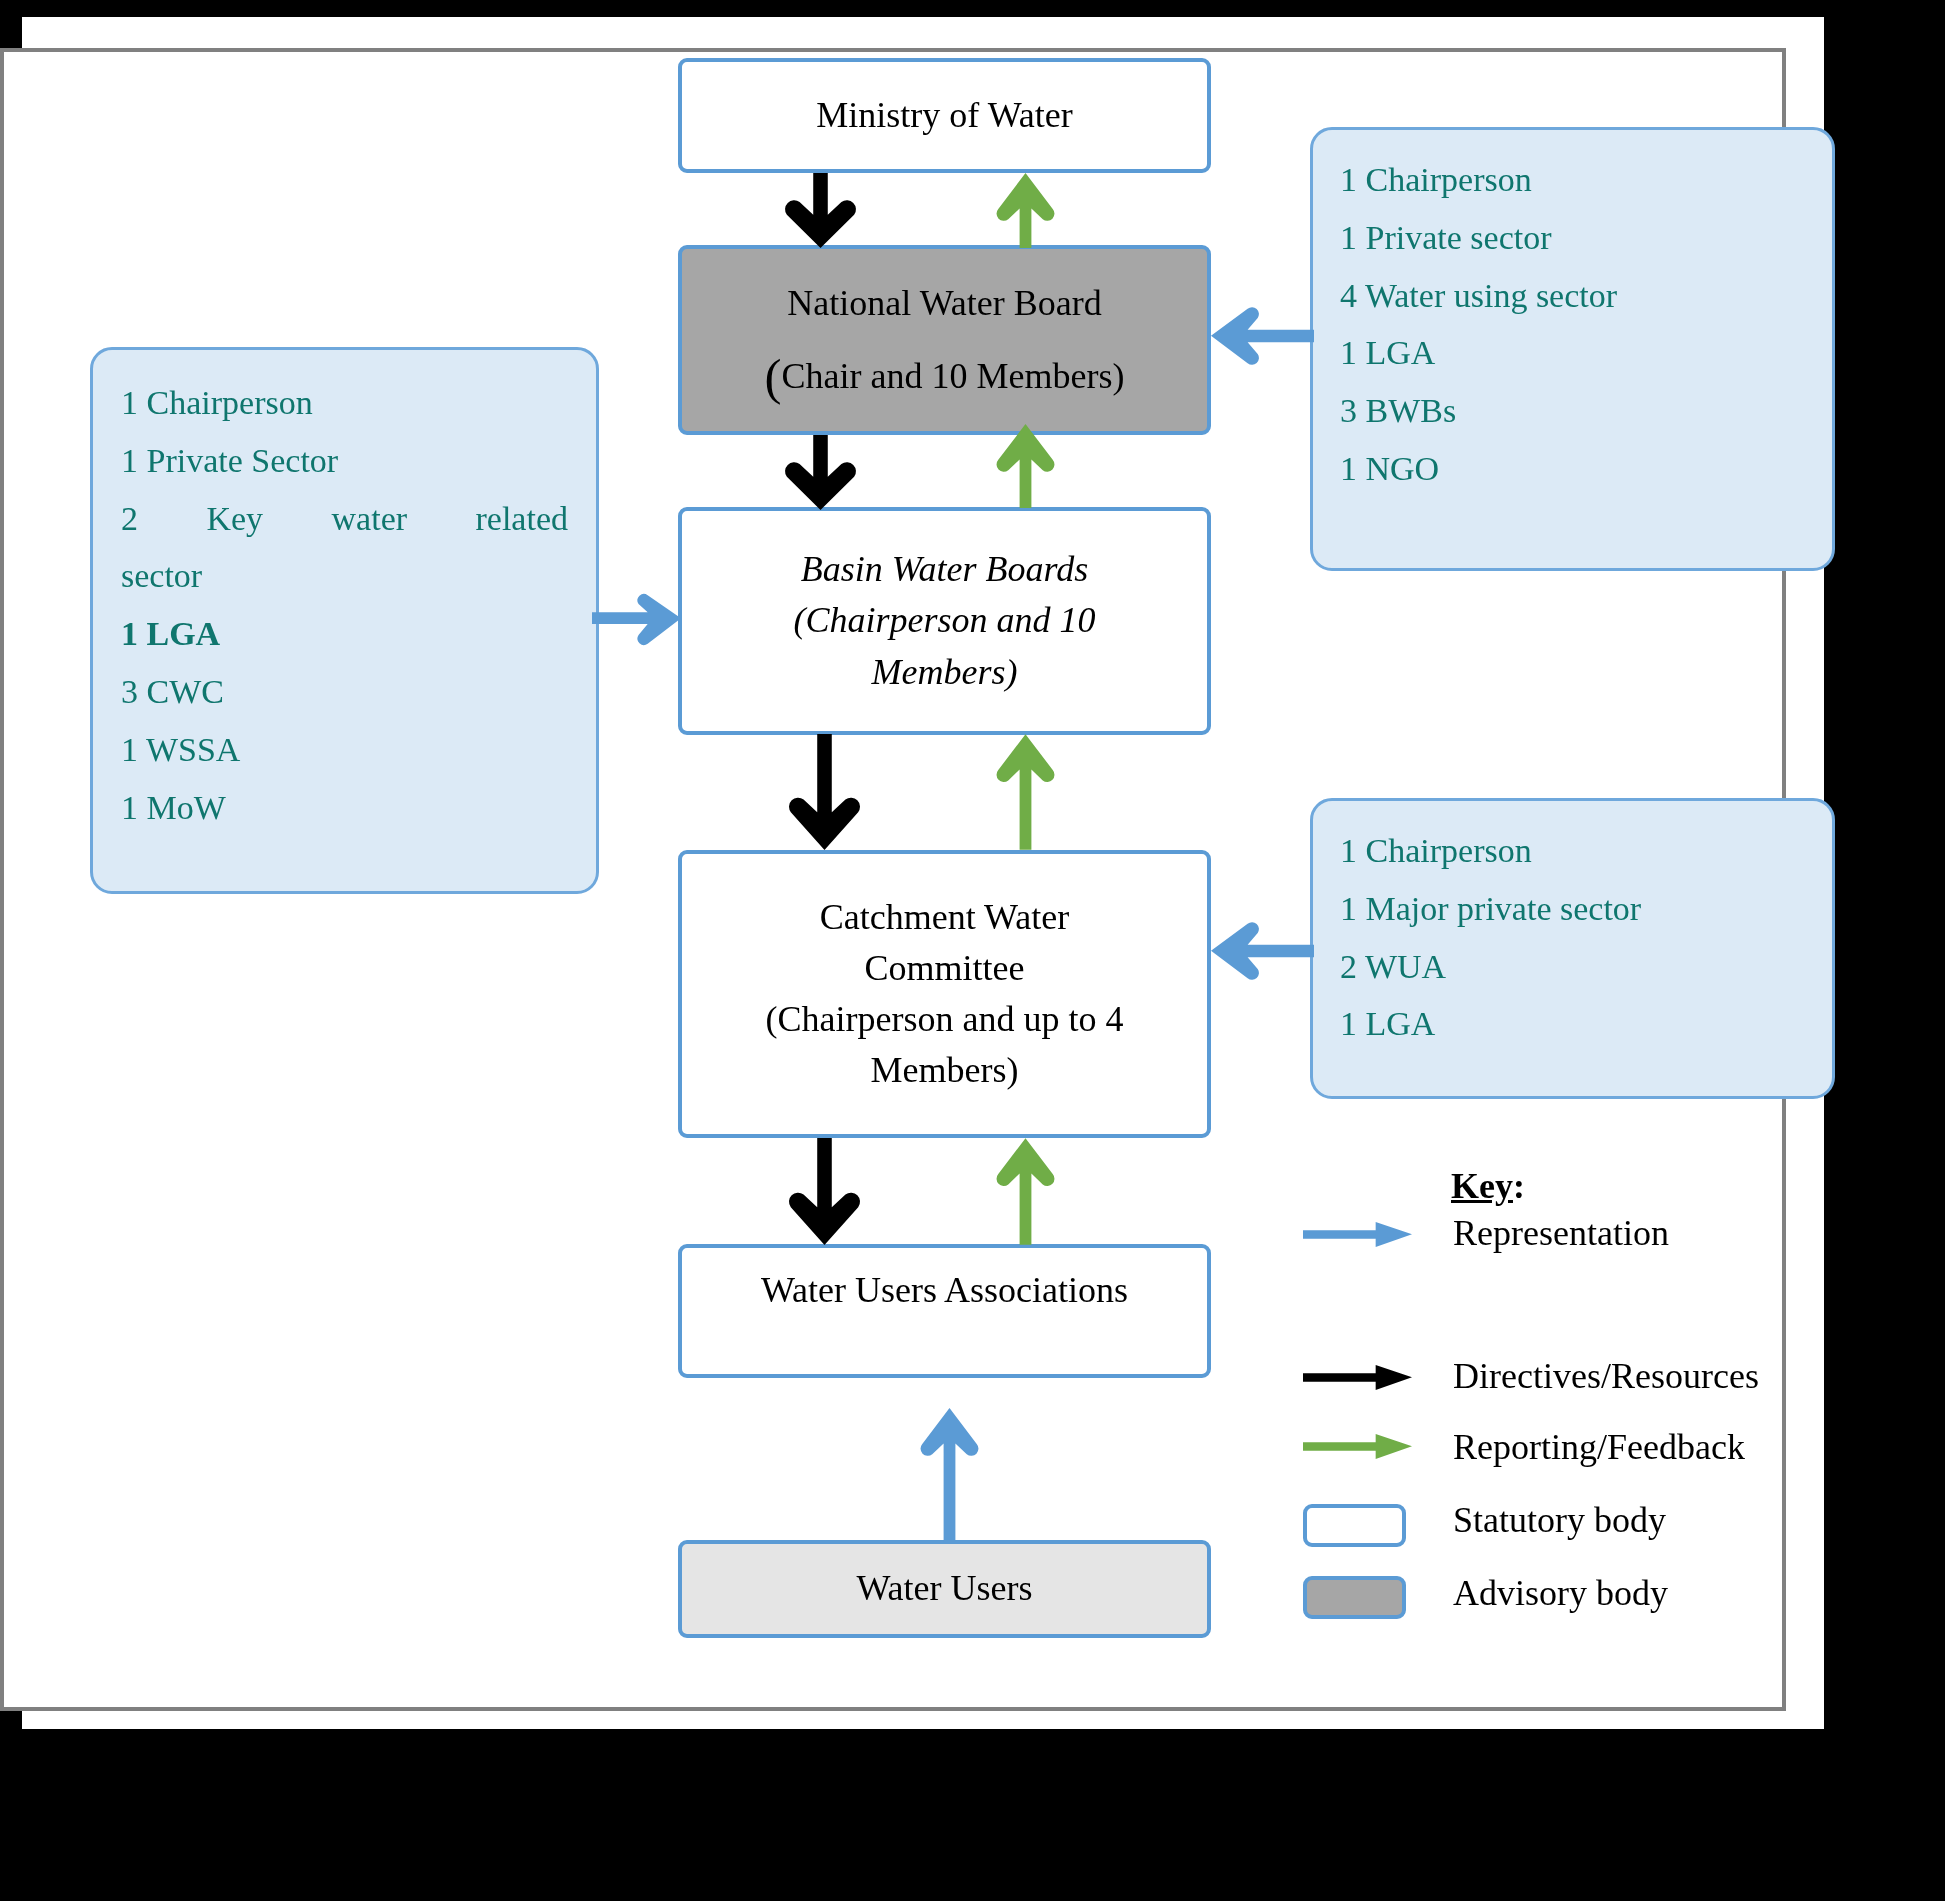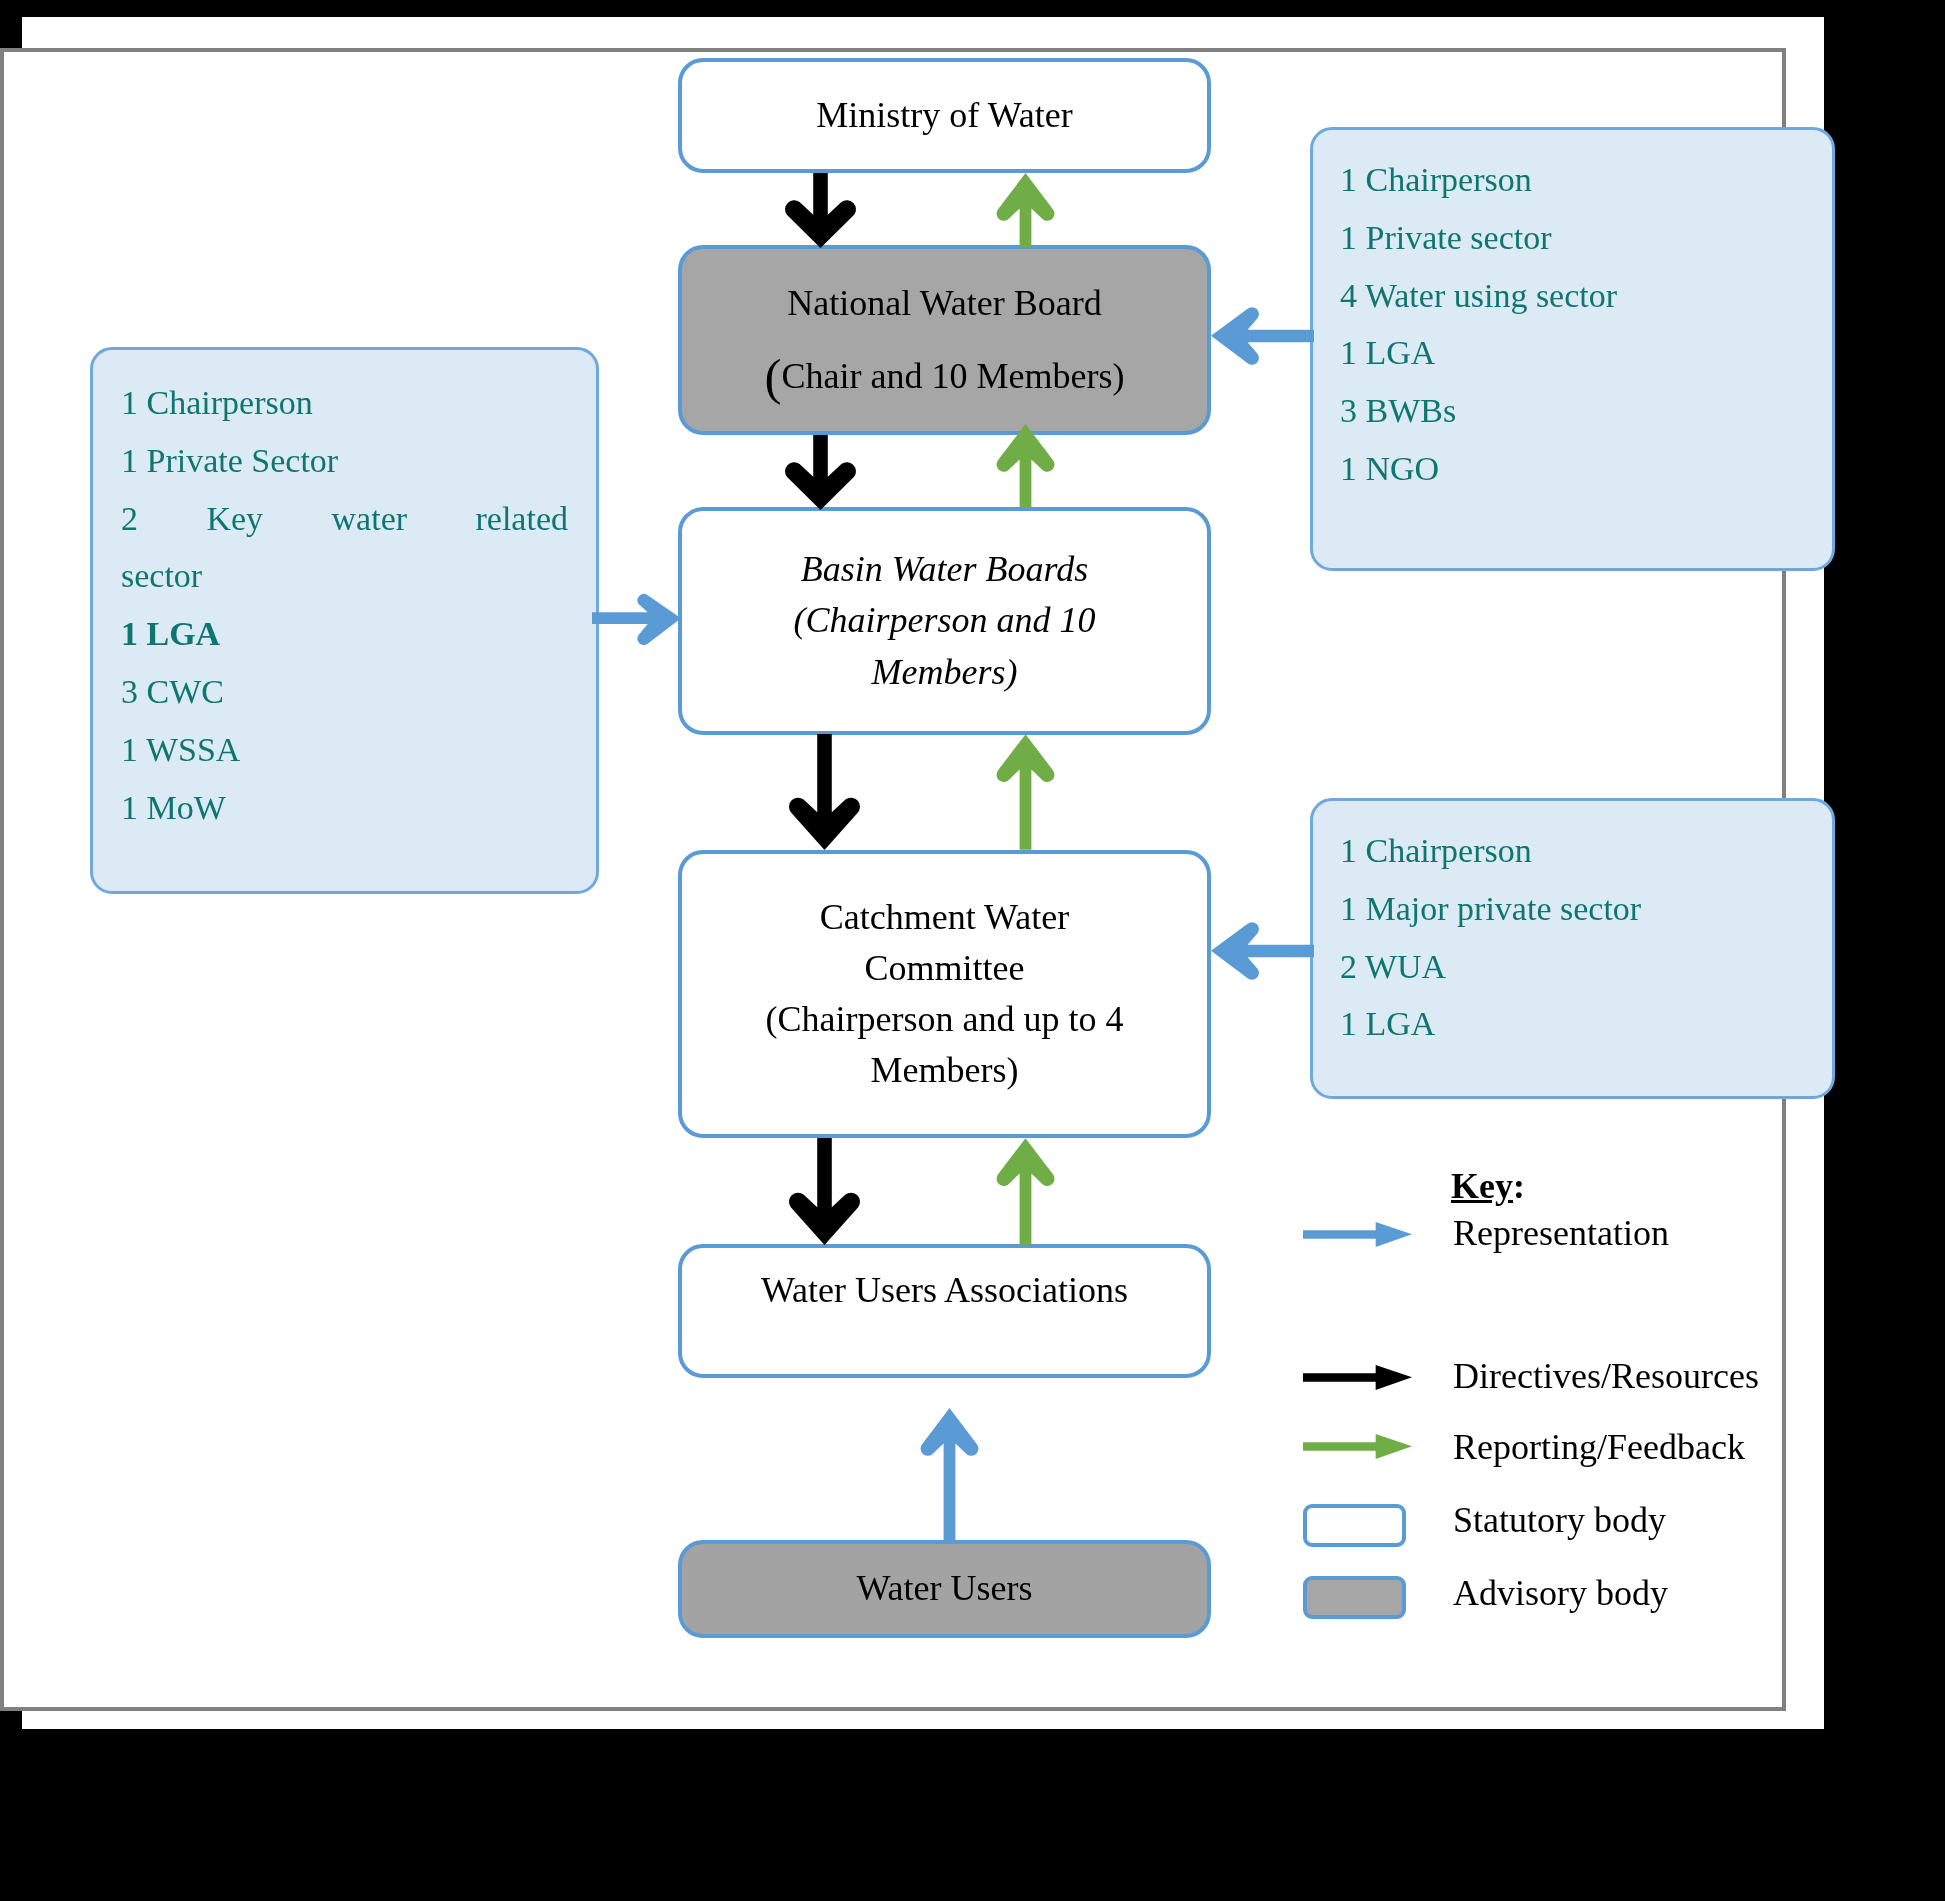--- a/index.html
+++ b/index.html
@@ -40,33 +40,33 @@
     width: 1946px;
     height: 1901px;
     overflow: hidden;
   }
 
   
   .node {
     position: absolute;
     box-sizing: border-box;
     border: 4.1px solid #5B9BD5;
-    border-radius: 25px;
+    border-radius: 9px;
     background: #ffffff;
     display: flex;
     align-items: center;
     justify-content: center;
     text-align: center;
     color: #000000;
     font-size: 36px;
     line-height: 1.42;
     z-index: 5;
   }
   .node.advisory { background: #A6A6A6; }
-  .node.lightfill { background: #a3a3a3; }
+  .node.lightfill { background: #e5e5e5; }
   .node .inner { width: 100%; padding: 0 8.2px; }
 
   
   .infobox {
     position: absolute;
     box-sizing: border-box;
     border: 3.2px solid #6FA8DC;
     border-radius: 22px;
     background: #DCEAF6;
     color: #0f766e;

